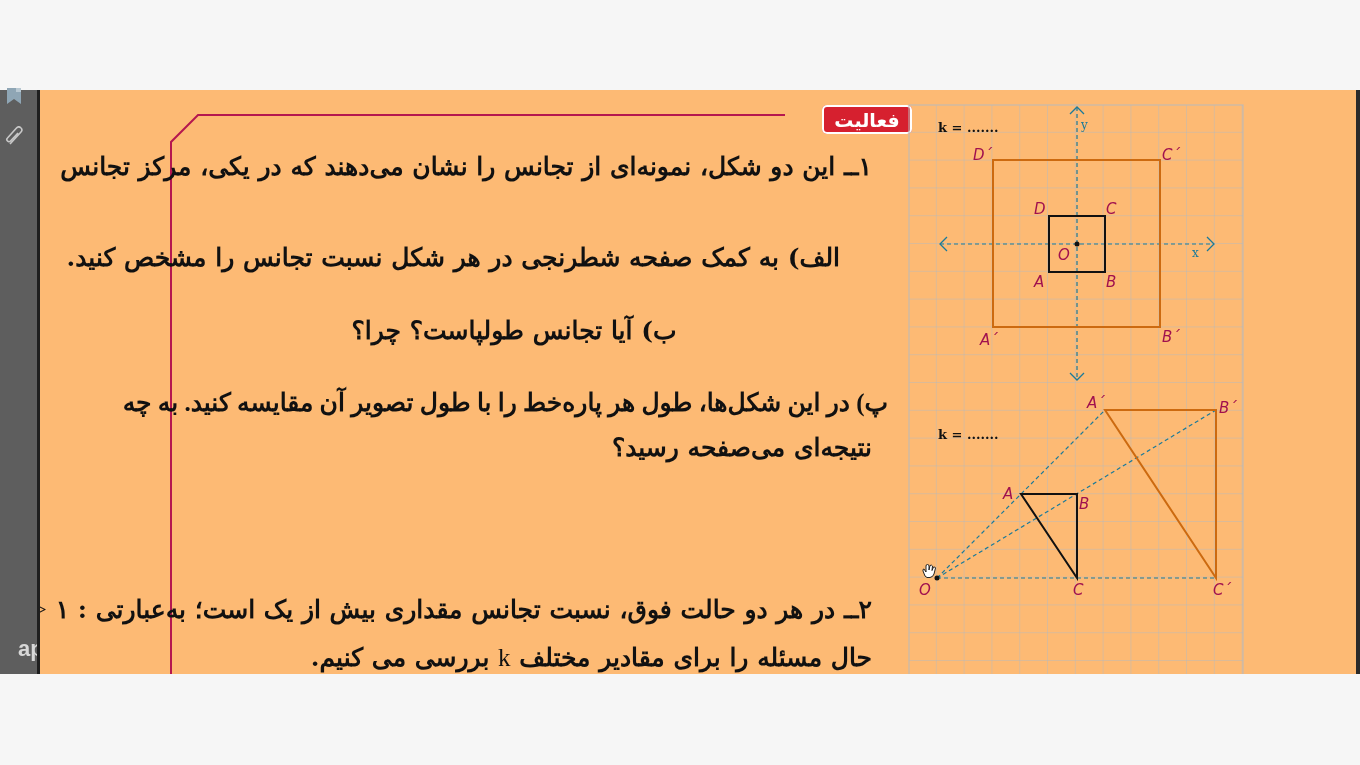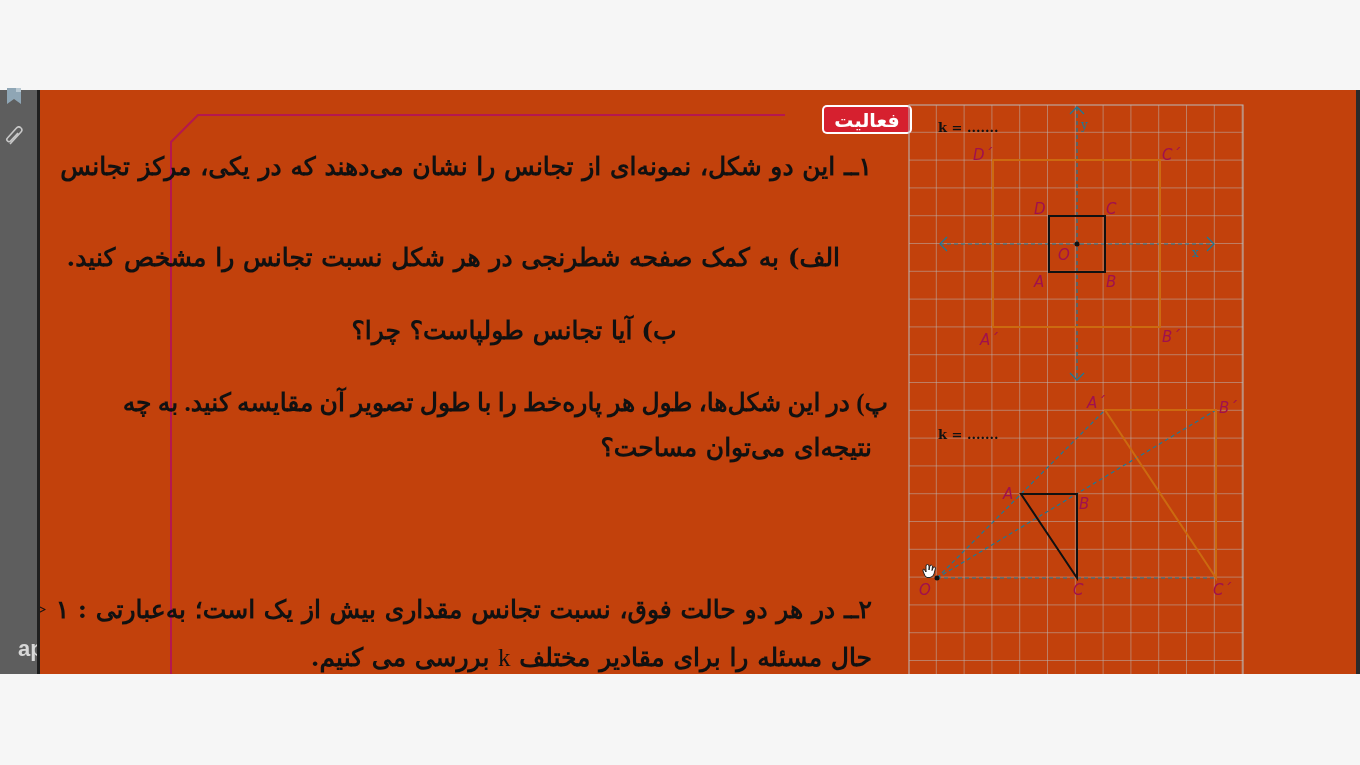--- a/index.html
+++ b/index.html
@@ -13,21 +13,21 @@
   .side-panel {
     position:absolute; left:0; top:90px; width:37px; height:584px; background:#5e5e5e;
   }
   .side-divider { position:absolute; left:37px; top:90px; width:3px; height:584px; background:#1f1f1f; }
   .side-icon { position:absolute; left:4px; width:22px; height:22px; cursor:pointer; }
   .side-watermark {
     position:absolute; left:18px; top:636px; color:#d8d8d8; font-weight:bold; font-size:22px;
     font-family:"Liberation Sans", sans-serif;
   }
   .page {
-    position:absolute; left:40px; top:90px; width:1316px; height:584px; background:#c2410c; overflow:hidden;
+    position:absolute; left:40px; top:90px; width:1316px; height:584px; background:#fdba74; overflow:hidden;
   }
   .right-edge { position:absolute; left:1356px; top:90px; width:4px; height:584px; background:#2a2a2a; }
 
   .activity-frame { position:absolute; left:0; top:0; width:1316px; height:584px; pointer-events:none; }
   .badge {
     position:absolute; left:782px; top:15px; width:90px; height:29px;
     background:#d6202f; border-radius:5px; color:#fff;
     font-family:"DejaVu Sans", sans-serif; font-weight:bold; font-size:19px;
     display:flex; align-items:center; justify-content:center;
     box-shadow:0 0 0 2px #fff inset;
@@ -67,21 +67,21 @@
   <svg class="activity-frame" width="1316" height="584" viewBox="0 0 1316 584">
     <polyline points="745,25 158,25 131,52 131,584" fill="none" stroke="#b5174f" stroke-width="2"></polyline>
   </svg>
 
   <div class="badge">فعالیت</div>
 
   <div class="text-block text-justify" style="left:148px; top:62px; width:684px;">۱ــ این دو شکل، نمونه‌ای از تجانس را نشان می‌دهند که در یکی، مرکز تجانس</div>
   <div class="text-block" style="left:148px; top:153px; width:652px;">الف) به کمک صفحه شطرنجی در هر شکل نسبت تجانس را مشخص کنید.</div>
   <div class="text-block" style="left:148px; top:226px; width:652px;text-align:center;">ب) آیا تجانس طولپاست؟ چرا؟</div>
   <div class="text-block text-justify" style="left:164px; top:298px; width:684px;font-family:Liberation Serif, serif;">پ) در این شکل‌ها، طول هر پاره‌خط را با طول تصویر آن مقایسه کنید.  به چه</div>
-  <div class="text-block" style="left:148px; top:343px; width:684px;">نتیجه‌ای می‌توان مساحت؟</div>
+  <div class="text-block" style="left:148px; top:343px; width:684px;">نتیجه‌ای می‌صفحه رسید؟</div>
 
   <div class="text-block" style="left:148px; top:505px; width:684px;">
     <span>۲ــ در هر دو حالت فوق، نسبت تجانس مقداری بیش از یک است؛ به‌عبارتی : ۱ </span><span class="latin" dir="ltr">k&gt;</span><span> .</span>
   </div>
   <div class="text-block" style="left:148px; top:553px; width:684px;">
     <span>حال مسئله را برای مقادیر مختلف </span><span class="latin">k</span><span> بررسی می کنیم.</span>
   </div>
 
   <svg class="figure" style="left:860px; top:0;" width="360" height="584" viewBox="860 0 360 584">
     <defs>

